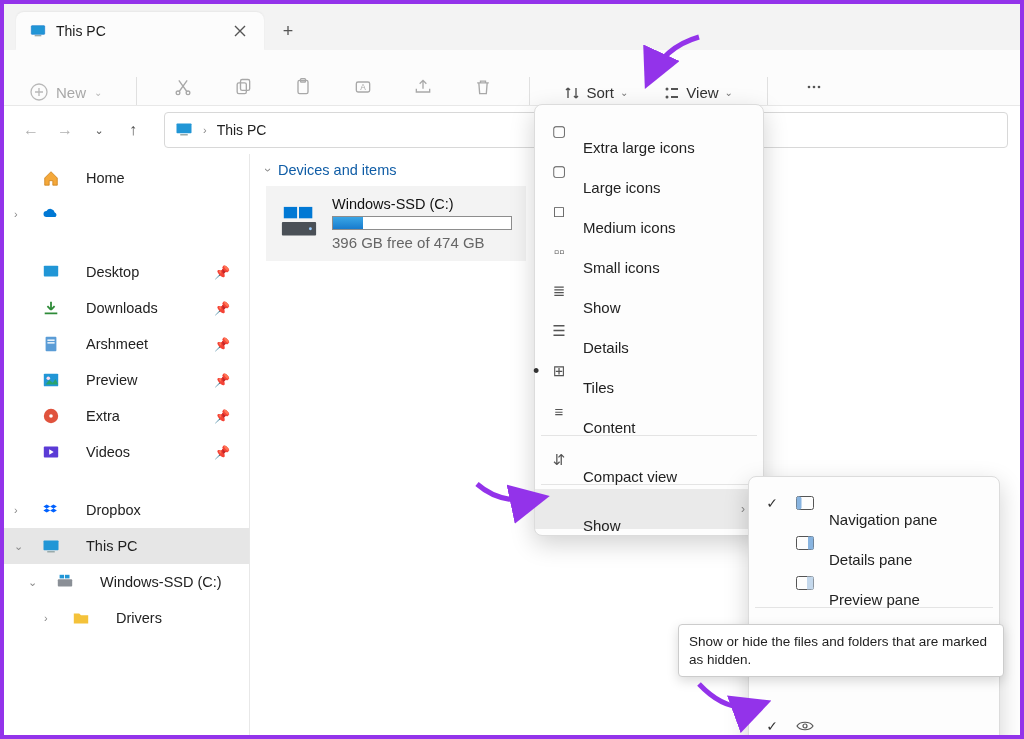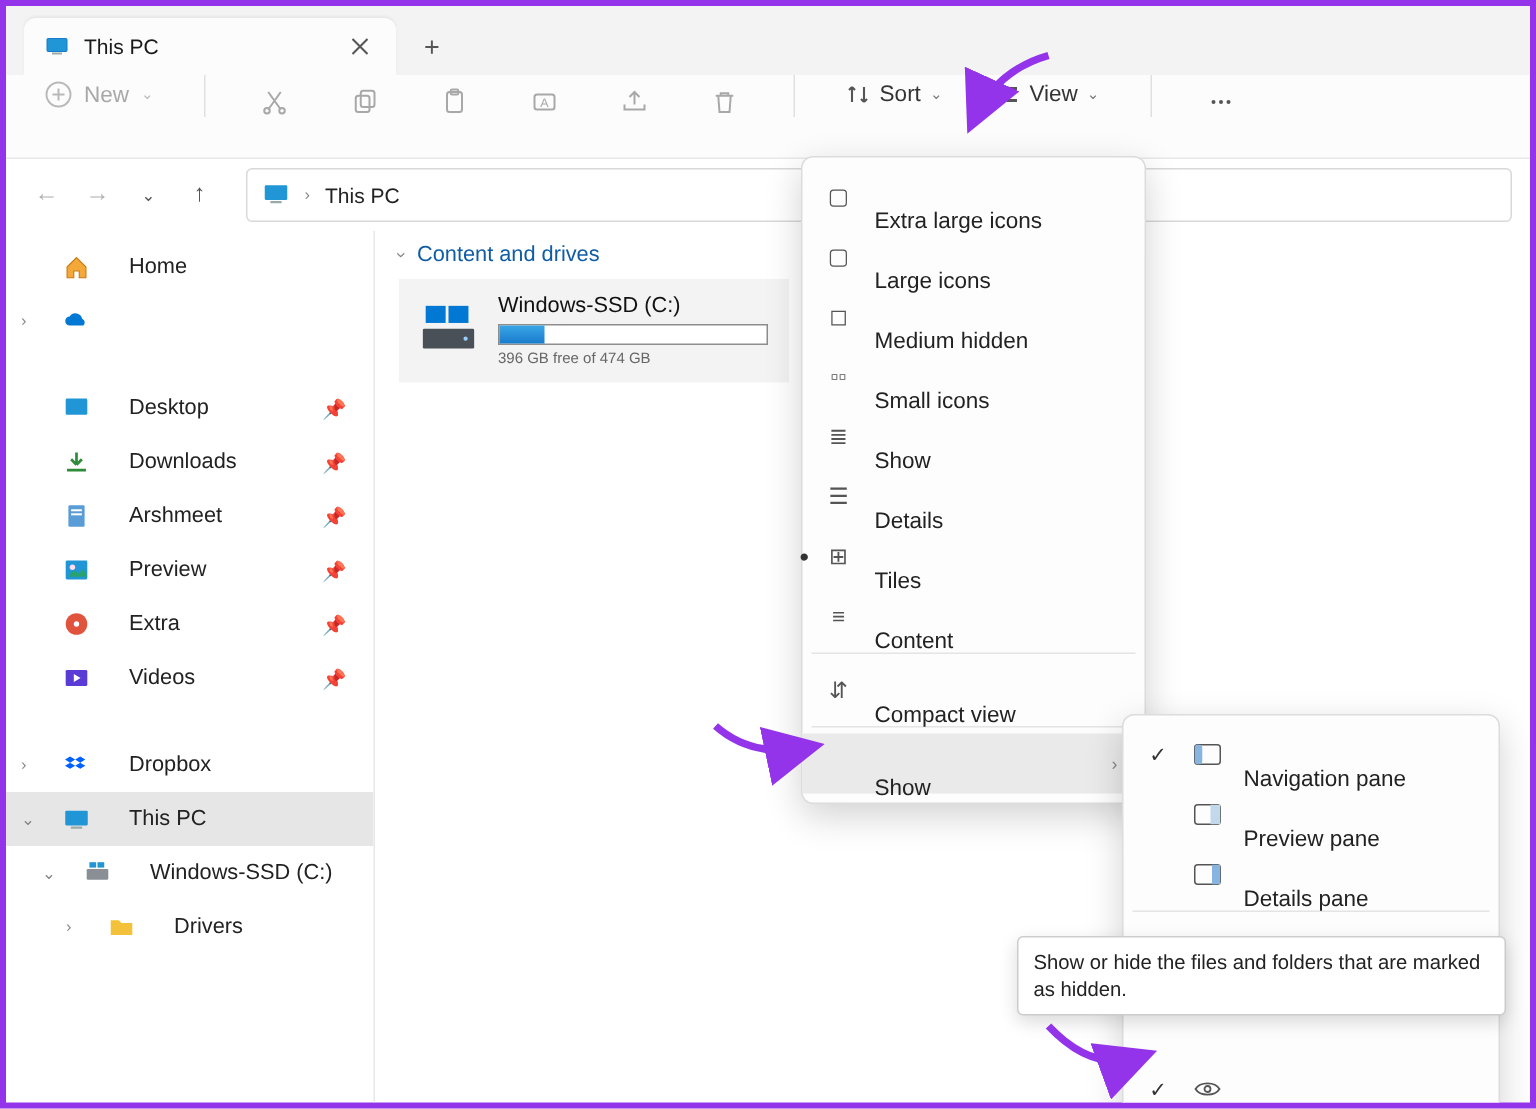--- a/index.html
+++ b/index.html
@@ -3,21 +3,21 @@
 <meta charset="utf-8">
 <style>
 * { box-sizing: border-box; margin: 0; padding: 0; font-family: "Segoe UI", sans-serif; }
 body { background: #fff; width: 1024px; height: 739px; overflow: hidden; position: relative; border: 4px solid #9333ea; }
 .titlebar { height: 46px; background: #f3f3f3; display: flex; align-items: center; }
 .tab { display: flex; align-items: center; background: #fcfcfc; border-radius: 8px 8px 0 0; height: 38px; padding: 0 10px 0 14px; margin-left: 12px; margin-top: 8px; gap: 10px; min-width: 248px; box-shadow: 0 -1px 2px rgba(0,0,0,0.05); }
 .tab-icon { width: 16px; height: 14px; display: inline-flex; }
 .tab-title { font-size: 14px; color: #1a1a1a; font-weight: 500; flex: 1; }
 .tab-close { width: 28px; height: 28px; display: flex; align-items: center; justify-content: center; cursor: pointer; }
 .newtab { width: 36px; height: 36px; display: flex; align-items: center; justify-content: center; margin-left: 6px; margin-top: 8px; cursor: pointer; font-size: 18px; color: #555; }
-.toolbar { height: 56px; background: #fcfcfc; border-bottom: 1px solid #e8e8e8; display: flex; align-items: flex-start; padding: 0 18px; gap: 20px; }
+.toolbar { height: 56px; background: #fcfcfc; border-bottom: 1px solid #e8e8e8; display: flex; align-items: flex-end; padding: 0 18px; gap: 20px; }
 .btn-new { display: flex; align-items: center; gap: 8px; color: #a8a8a8; font-size: 15px; padding: 4px 8px; cursor: not-allowed; }
 .toolbar-divider { width: 1px; height: 28px; background: #e0e0e0; margin: 0 6px; }
 .tb-icon { width: 40px; height: 36px; display: flex; align-items: center; justify-content: center; color: #a8a8a8; cursor: not-allowed; font-size: 18px; }
 .tb-icon.enabled { color: #0078d4; cursor: pointer; }
 .tb-icon svg { width: 20px; height: 20px; }
 .tb-drop { display: flex; align-items: center; gap: 6px; color: #333; font-size: 15px; padding: 4px 8px; cursor: pointer; }
 .tb-drop .chev { font-size: 10px; color: #777; }
 .navbar { height: 48px; display: flex; align-items: center; padding: 0 12px; gap: 4px; }
 .nav-btn { width: 30px; height: 30px; display: flex; align-items: center; justify-content: center; cursor: pointer; color: #555; font-size: 16px; }
 .nav-btn.disabled { color: #b0b0b0; cursor: default; }
@@ -37,21 +37,21 @@
 .content { flex: 1; position: relative; padding: 8px 16px; }
 .section-head { display: flex; align-items: center; gap: 8px; cursor: pointer; }
 .section-head .chev { color: #888; font-size: 12px; transform: rotate(90deg); display: inline-block; }
 .section-head .lbl { color: #105da6; font-size: 14.5px; }
 .drive-card { display: flex; align-items: center; gap: 14px; padding: 10px 14px; margin-top: 8px; background: #f3f3f3; width: 260px; cursor: pointer; }
 .drive-icon { width: 42px; height: 42px; display: flex; align-items: center; justify-content: center; }
 .drive-info { display: flex; flex-direction: column; gap: 4px; }
 .drive-name { font-size: 14.5px; color: #111; }
 .drive-bar { width: 180px; height: 14px; border: 1px solid #8d8d8d; background: #fff; position: relative; }
 .drive-fill { height: 100%; background: linear-gradient(#3aa6e6,#187bcd); width: 17%; }
-.drive-free { font-size: 10px; color: #666; }
+.drive-free { font-size: 15px; color: #666; }
 .menu { position: absolute; background: #fdfdfd; border: 1px solid #dcdcdc; border-radius: 8px; box-shadow: 0 8px 24px rgba(0,0,0,0.18); padding: 6px 0; }
 .menu-item { display: flex; align-items: center; height: 40px; padding: 0 18px 0 14px; gap: 14px; font-size: 15px; color: #222; cursor: pointer; position: relative; }
 .menu-item.highlighted { background: #eaeaea; }
 .menu-item .bullet { position: absolute; left: -2px; width: 8px; font-size: 18px; color: #333; }
 .menu-item .ico { width: 20px; display: flex; justify-content: center; color: #555; }
 .menu-item .label { flex: 1; margin-top: 32px; }
 .menu-item .sub-arrow { color: #888; font-size: 12px; }
 .menu-sep { height: 1px; background: #e4e4e4; margin: 4px 6px; }
 #view-menu { top: 100px; left: 530px; width: 230px; }
 #show-menu { top: 472px; left: 744px; width: 252px; }
@@ -288,21 +288,21 @@
             <path d="M2 5h6l2 2h8v9H2z" fill="#f4c23a"></path>
           </svg>
         </span>
         <span>Drivers</span>
       </div>
   </div>
 
   <div class="content">
     <div class="section-head">
       <span class="chev">›</span>
-      <span class="lbl">Content and drives</span>
+      <span class="lbl">Devices and items</span>
     </div>
     <div class="drive-card">
       <span class="drive-icon">
         <svg viewBox="0 0 40 40">
             <rect x="4" y="2" width="14" height="12" fill="#0078d4"></rect>
             <rect x="20" y="2" width="14" height="12" fill="#0078d4"></rect>
             <rect x="2" y="18" width="36" height="14" rx="1" fill="#4a5057"></rect>
             <circle cx="32" cy="25" r="1.5" fill="#9cf"></circle>
           </svg>
       </span>
@@ -321,21 +321,21 @@
   <div class="menu-item">
       <span class="ico">▢</span>
       <span class="label">Extra large icons</span>
     </div>
   <div class="menu-item">
       <span class="ico">▢</span>
       <span class="label">Large icons</span>
     </div>
   <div class="menu-item">
       <span class="ico">◻</span>
-      <span class="label">Medium hidden</span>
+      <span class="label">Medium icons</span>
     </div>
   <div class="menu-item">
       <span class="ico">▫▫</span>
       <span class="label">Small icons</span>
     </div>
   <div class="menu-item">
       <span class="ico">≣</span>
       <span class="label">Show</span>
     </div>
   <div class="menu-item">
@@ -373,34 +373,34 @@
           <rect x="0.5" y="0.5" width="5" height="13" fill="#88b4e0" rx="2"></rect>
         </svg>
       </span>
       <span class="label">Navigation pane</span>
     </div>
   <div class="menu-item">
       <span class="checkcol"></span>
       <span class="ico">
         <svg width="18" height="14" viewBox="0 0 18 14">
           <rect x="0.5" y="0.5" width="17" height="13" rx="2" fill="none" stroke="#555"></rect>
-          <rect x="11" y="0.5" width="6.5" height="13" fill="#c4d8ec"></rect>
+          <rect x="12" y="0.5" width="5.5" height="13" fill="#88b4e0"></rect>
         </svg>
       </span>
-      <span class="label">Preview pane</span>
+      <span class="label">Details pane</span>
     </div>
   <div class="menu-item">
       <span class="checkcol"></span>
       <span class="ico">
         <svg width="18" height="14" viewBox="0 0 18 14">
           <rect x="0.5" y="0.5" width="17" height="13" rx="2" fill="none" stroke="#555"></rect>
-          <rect x="12" y="0.5" width="5.5" height="13" fill="#88b4e0"></rect>
+          <rect x="11" y="0.5" width="6.5" height="13" fill="#c4d8ec"></rect>
         </svg>
       </span>
-      <span class="label">Details pane</span>
+      <span class="label">Preview pane</span>
     </div>
   <div class="menu-sep"></div>
   <div class="menu-item" style="opacity:0.35">
       <span class="checkcol"></span>
       <span class="ico">☐</span>
       <span class="label"></span>
     </div>
   <div style="height:54px"></div>
   <div class="menu-item">
       <span class="checkcol">✓</span>

